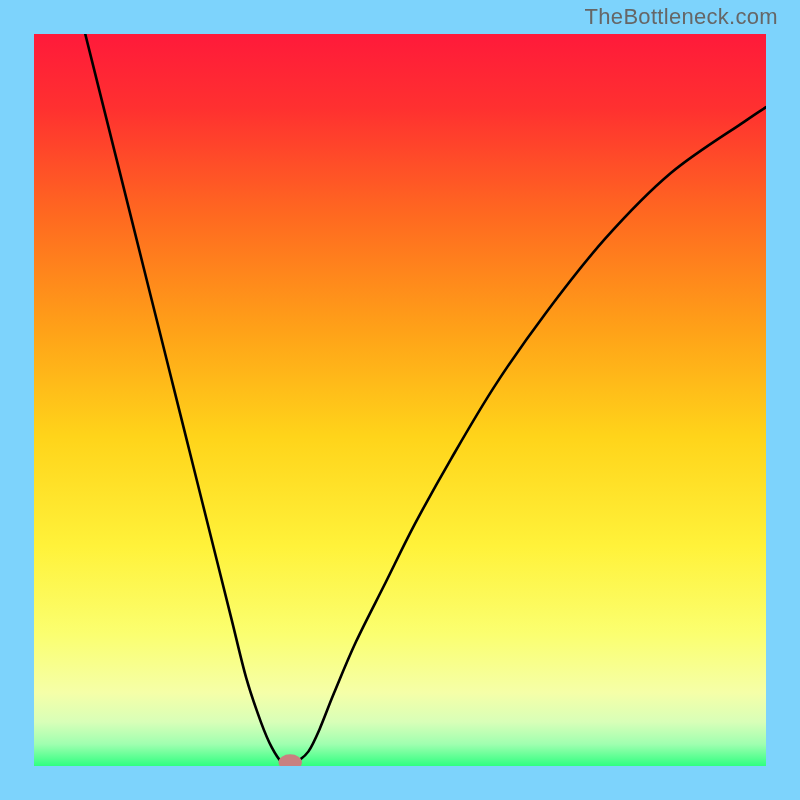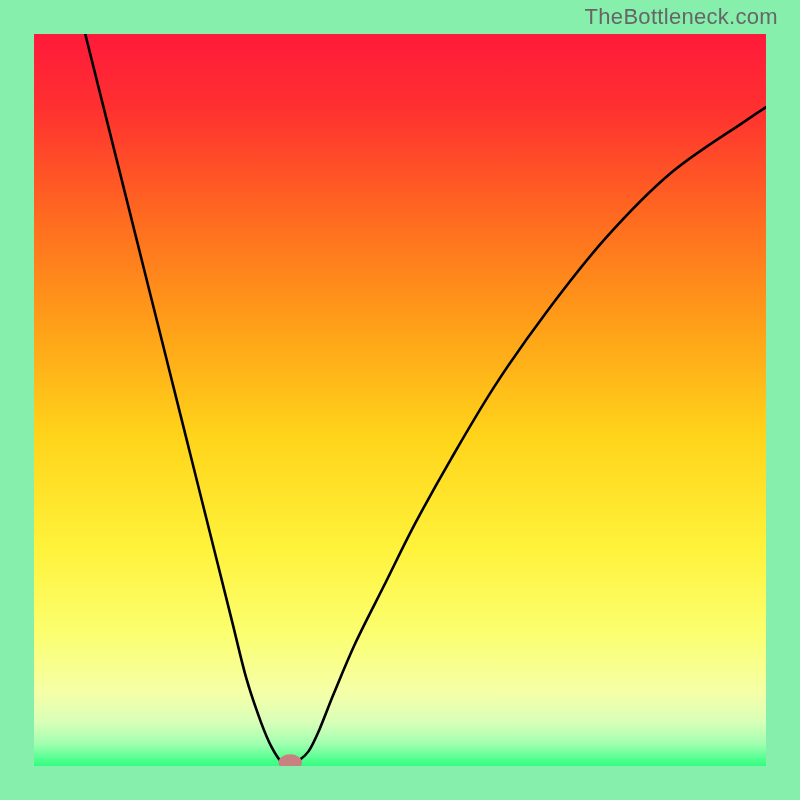--- a/index.html
+++ b/index.html
@@ -8,21 +8,21 @@
     width: 800px;
     height: 800px;
     background: #000;
     overflow: hidden;
     font-family: Arial, Helvetica, sans-serif;
   }
   .outer {
     position: relative;
     width: 800px;
     height: 800px;
-    background: #86efac;
+    background: #7dd3fc;
   }
   .watermark {
     position: absolute;
     top: 4px;
     right: 22px;
     color: #666;
     font-size: 22px;
     font-weight: 500;
     letter-spacing: 0.3px;
     z-index: 5;

